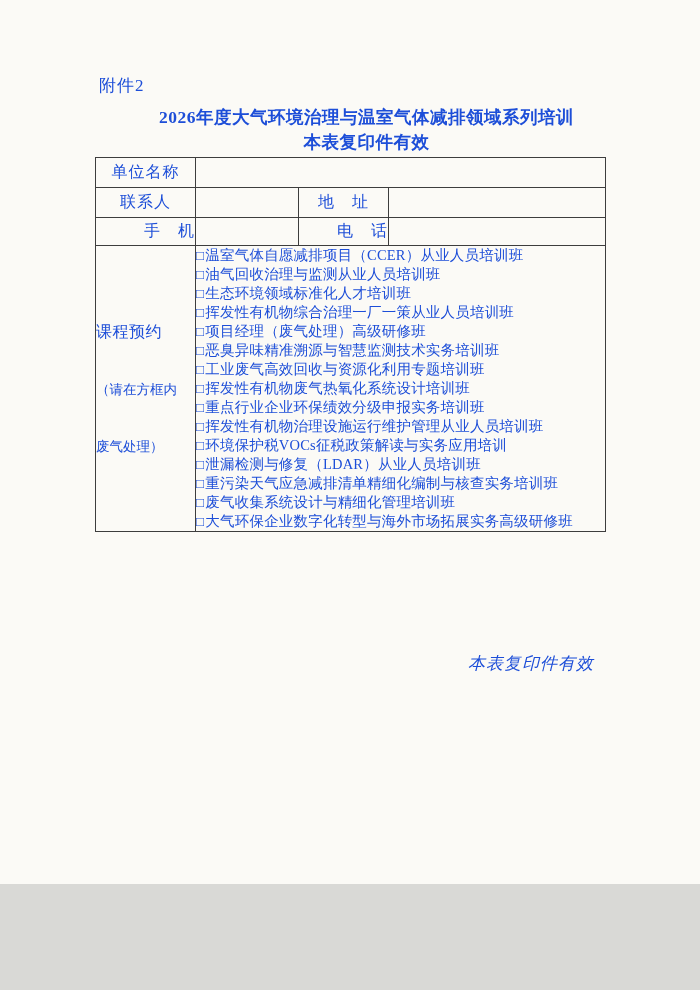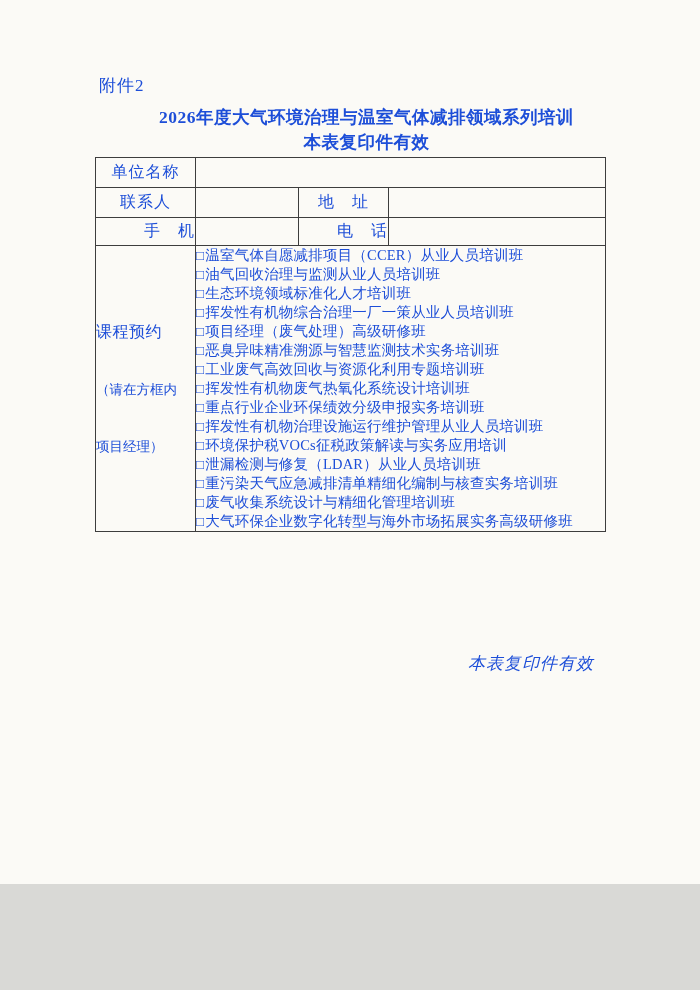--- a/index.html
+++ b/index.html
@@ -94,21 +94,21 @@
     <tr class="r3">
       <td class="lbl">手　机</td>
       <td></td>
       <td class="lbl">电　话</td>
       <td></td>
     </tr>
     <tr>
       <td class="course-label">
         <div class="cl-title">课程预约</div>
         <div class="cl-note">（请在方框内</div>
-        <div class="cl-note">项目经理）</div>
+        <div class="cl-note">废气处理）</div>
       </td>
       <td colspan="3" class="course-items-cell">
         <div class="ci"><span class="cb">□</span><span>温室气体自愿减排项目（CCER）从业人员培训班</span></div>
         <div class="ci"><span class="cb">□</span><span>油气回收治理与监测从业人员培训班</span></div>
         <div class="ci"><span class="cb">□</span><span>生态环境领域标准化人才培训班</span></div>
         <div class="ci"><span class="cb">□</span><span>挥发性有机物综合治理一厂一策从业人员培训班</span></div>
         <div class="ci"><span class="cb">□</span><span>项目经理（废气处理）高级研修班</span></div>
         <div class="ci"><span class="cb">□</span><span>恶臭异味精准溯源与智慧监测技术实务培训班</span></div>
         <div class="ci"><span class="cb">□</span><span>工业废气高效回收与资源化利用专题培训班</span></div>
         <div class="ci"><span class="cb">□</span><span>挥发性有机物废气热氧化系统设计培训班</span></div>

